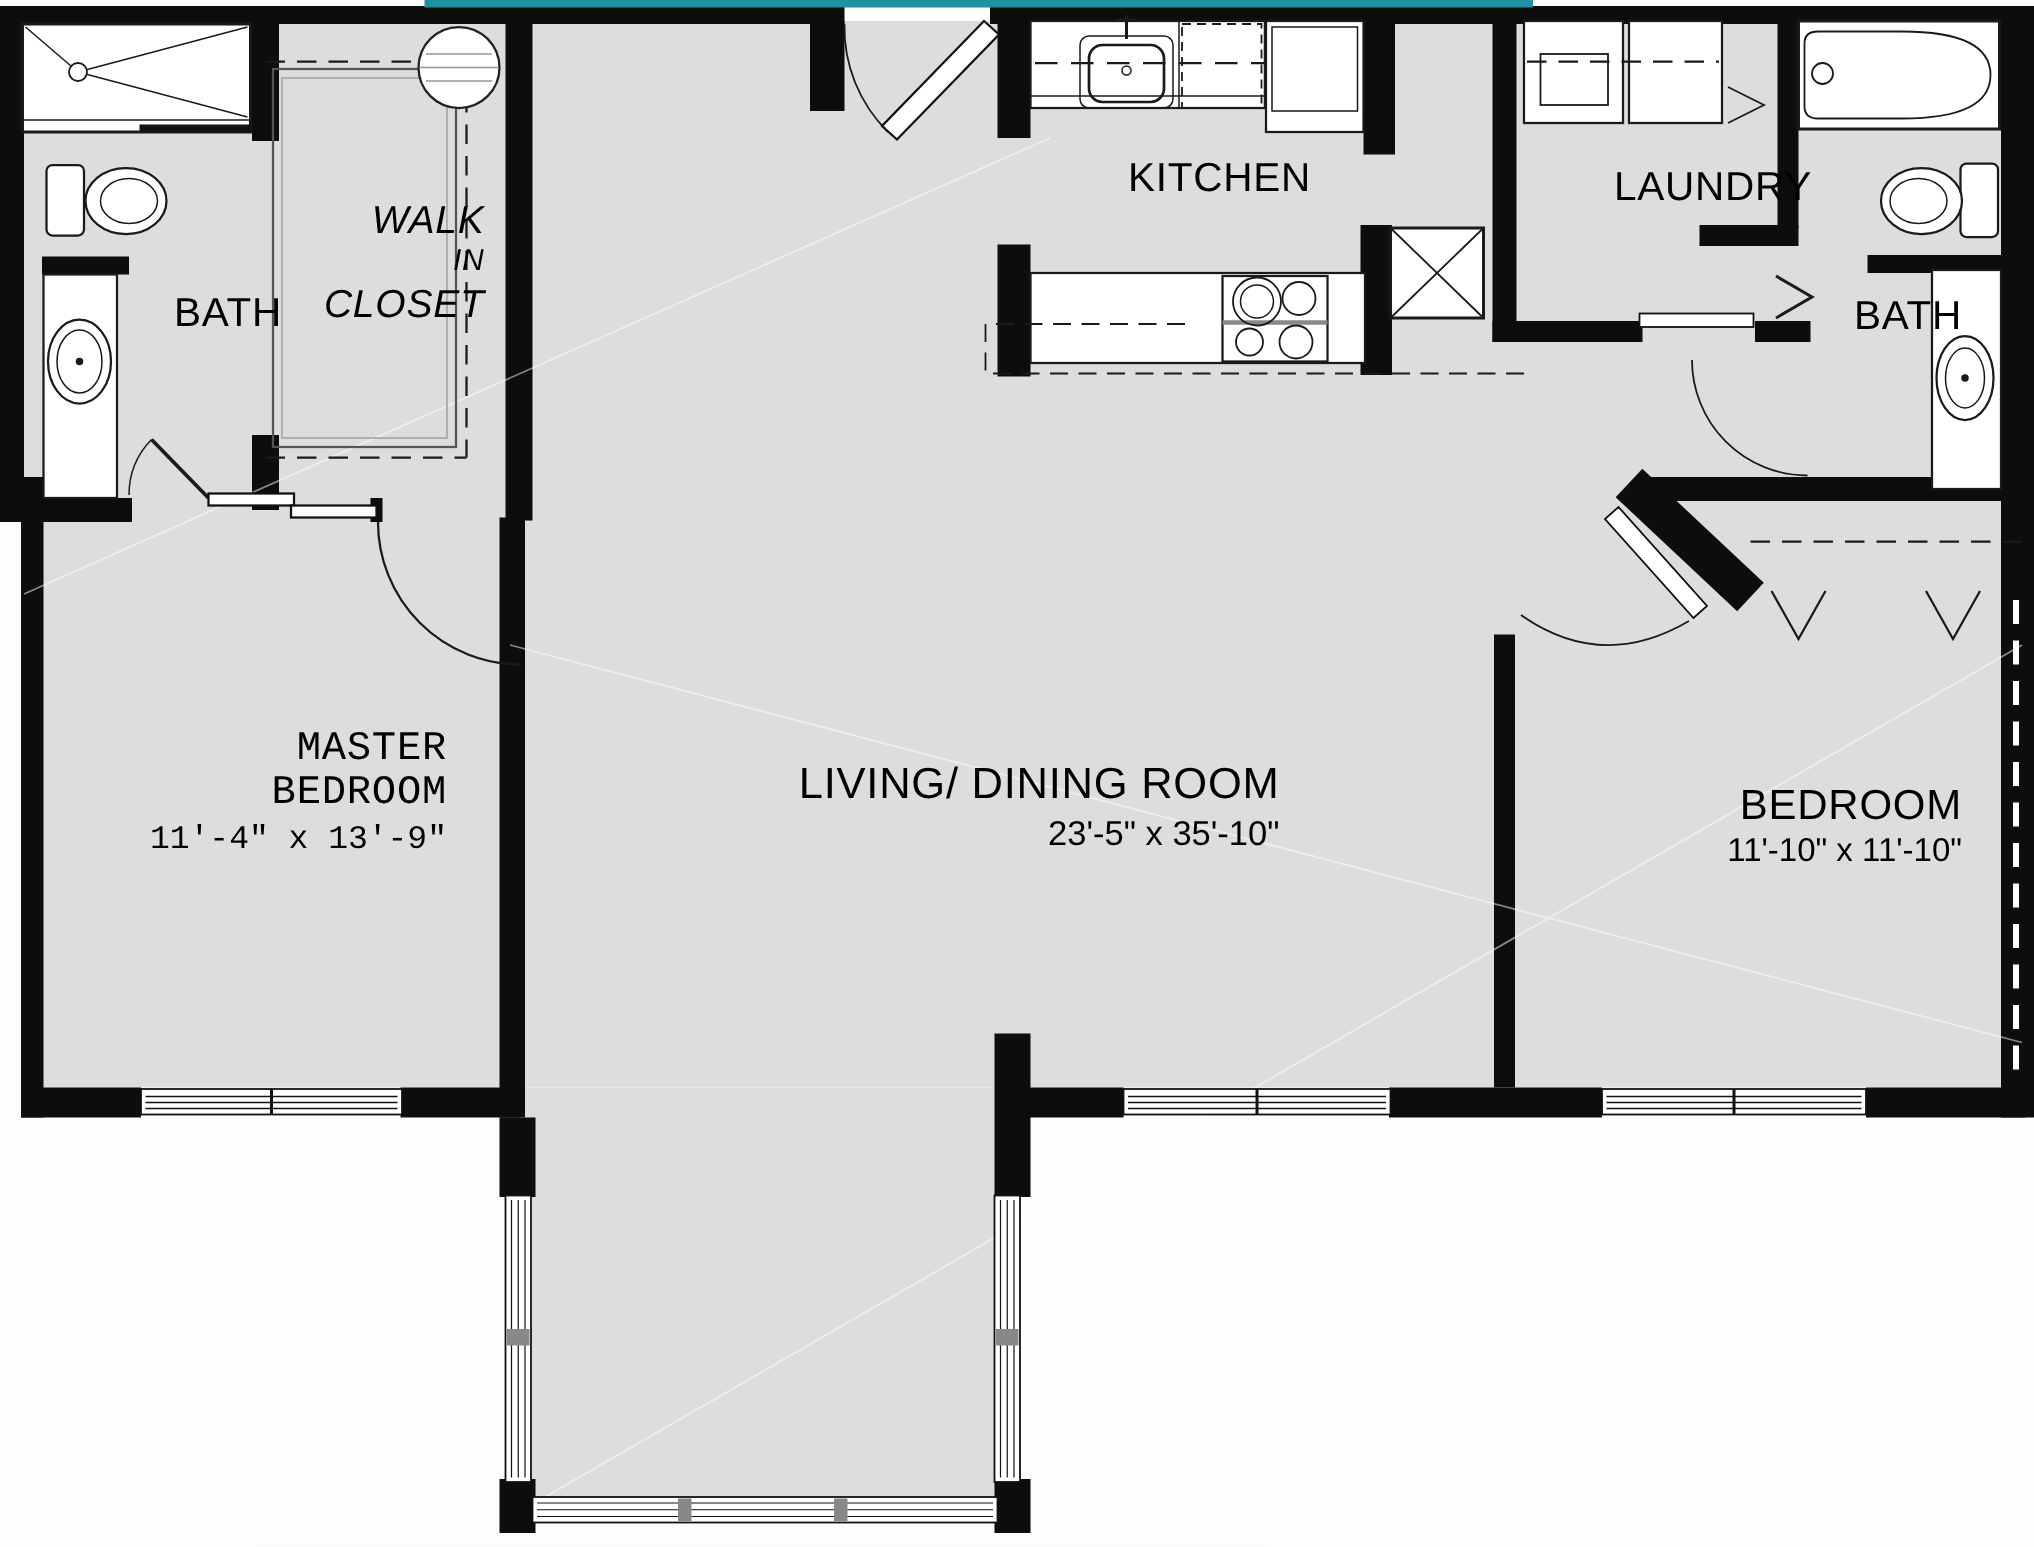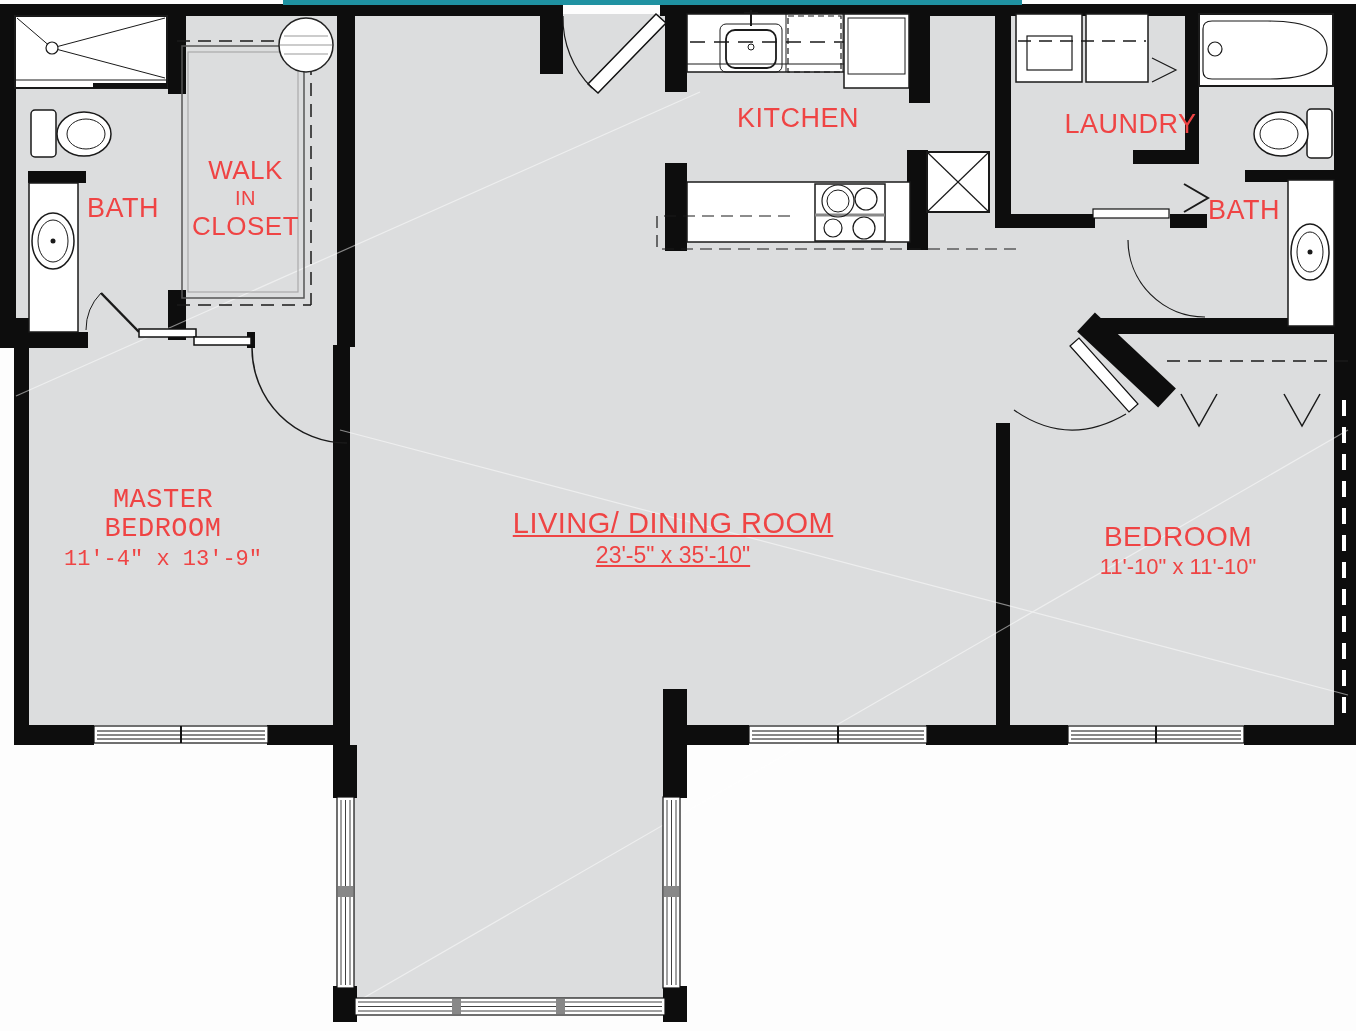--- a/index.html
+++ b/index.html
@@ -2,21 +2,21 @@
 <html><head>
 <meta charset="utf-8">
 <style>
   html,body{margin:0;padding:0;background:#ffffff;}
   .plan{position:relative;width:1356px;height:1031px;background:#fdfdfd;overflow:hidden;
         font-family:"Liberation Sans",sans-serif;}
   .floor{position:absolute;background:#dcddde;}
   .wall{position:absolute;background:#0d0d0d;}
   .accent{position:absolute;background:#1f91a1;}
   .lines{position:absolute;left:0;top:0;}
-  .label{position:absolute;text-align:center;color:#ef4444;}
+  .label{position:absolute;text-align:right;color:#000000;}
   .room-name{font-size:27px;line-height:29px;letter-spacing:.5px;white-space:nowrap;}
   .room-name-lg{font-size:29px;line-height:31px;letter-spacing:.5px;white-space:nowrap;}
   .room-dims{font-size:22px;line-height:24px;margin-top:4px;white-space:nowrap;}
 </style>
 </head>
 <body>
 
 <div class="plan">
 
   <div class="floor" style="left:14px;top:14px;width:1320px;height:711px;"></div>
@@ -239,21 +239,21 @@
       <rect x="556" y="999" width="9" height="15" fill="#888888" stroke="none"></rect>
     </g>
   </svg>
 
   <div class="label" style="left:28px;top:486px;width:270px;font-family:Liberation Mono, monospace;">
     <div class="room-name">MASTER</div>
     <div class="room-name">BEDROOM</div>
     <div class="room-dims">11'-4" x 13'-9"</div>
   </div>
 
-  <div class="label" style="left:168px;top:156px;width:155px;">
+  <div class="label" style="left:168px;top:132px;width:155px;font-style:italic;">
     <div class="room-name" style="font-size:26px;line-height:28px;">WALK</div>
     <div class="room-name" style="font-size:20px;line-height:28px;">IN</div>
     <div class="room-name" style="font-size:26px;line-height:28px;">CLOSET</div>
   </div>
 
   <div class="label" style="left:58px;top:194px;width:130px;">
     <div class="room-name">BATH</div>
   </div>
 
   <div class="label" style="left:722px;top:104px;width:152px;">
@@ -261,21 +261,21 @@
   </div>
 
   <div class="label" style="left:1053px;top:110px;width:155px;">
     <div class="room-name">LAUNDRY</div>
   </div>
 
   <div class="label" style="left:1180px;top:196px;width:128px;">
     <div class="room-name">BATH</div>
   </div>
 
-  <div class="label" style="left:493px;top:508px;width:360px;text-decoration:underline;">
+  <div class="label" style="left:493px;top:508px;width:360px;">
     <div class="room-name-lg">LIVING/ DINING ROOM</div>
     <div class="room-dims" style="font-size:23px;">23'-5" x 35'-10"</div>
   </div>
 
   <div class="label" style="left:1048px;top:522px;width:260px;">
     <div class="room-name" style="font-size:28px;">BEDROOM</div>
     <div class="room-dims">11'-10" x 11'-10"</div>
   </div>
 
 </div>

